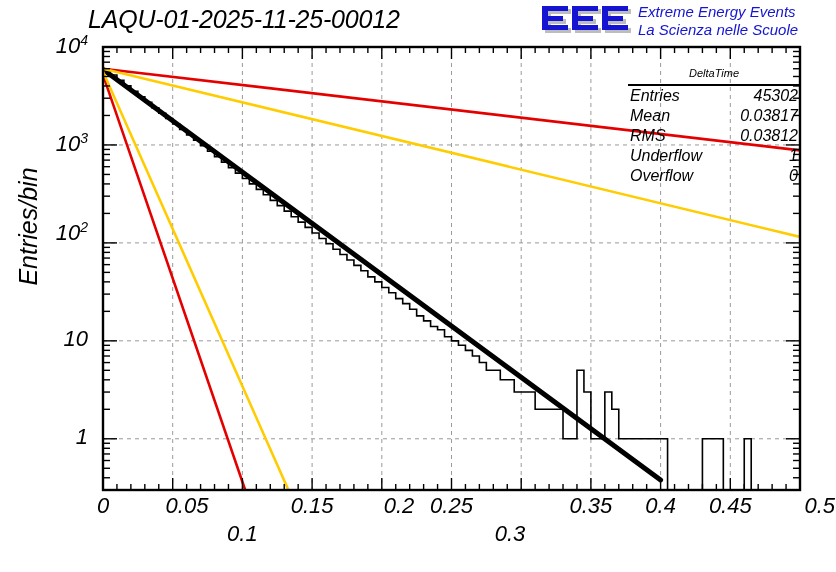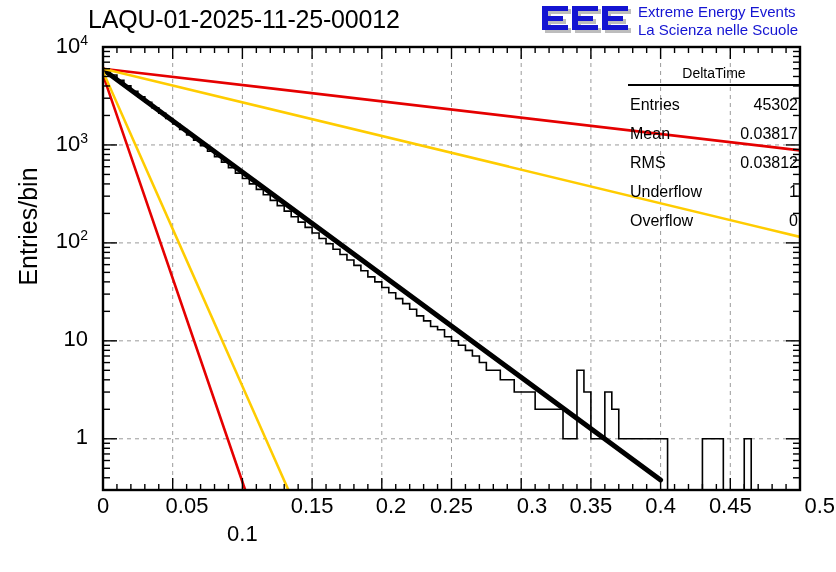--- a/index.html
+++ b/index.html
@@ -1,18 +1,18 @@
 <!DOCTYPE html>
 <html><head>
 <meta charset="utf-8">
 <style>
   html,body{margin:0;padding:0;background:#fff;}
   body{width:836px;height:572px;overflow:hidden;
        font-family:"Liberation Sans",sans-serif;color:#000;}
-  #root{position:relative;width:836px;height:448px;}
+  #root{position:relative;width:836px;height:448px;font-style:italic;}
 
   .abs{position:absolute;}
 
   
   #plot-title{
     left:88px; top:4px; width:420px;
     font-size:25px; line-height:30px; letter-spacing:-0.2px;
     white-space:nowrap;
   }
 
@@ -39,23 +39,23 @@
   .xtick{ font-size:22px; text-align:center; top:493px; width:70px; }
   .ytick{ font-size:22px; text-align:right; width:62px; }
   .ytick sup{ font-size:14px; vertical-align:super; }
 
   
   #stats-box{
     left:628px; top:63px; width:172px;
     font-size:16px; line-height:20px; color:#000;
   }
   #stats-title{ text-align:center; padding-bottom:1px;
-                border-bottom:2px solid #000; font-size:14px; }
+                border-bottom:2px solid #000; font-size:11px; }
   .stat-row{ display:flex; justify-content:space-between;
-             padding:0 2px;margin-top:9px; }
+             padding:0 2px; }
   .stat-row .k{ white-space:nowrap; }
   .stat-row .v{ white-space:nowrap; }
 
   svg{ display:block; }
 </style>
 </head>
 <body>
 
 <div id="root">
 
@@ -329,32 +329,32 @@
         <line x1="800" y1="47" x2="786" y2="47"></line>
       </g>
     <rect x="103" y="47" width="697" height="443" fill="none" stroke="#000000" stroke-width="2.4"></rect>
   </svg>
 
   <div id="xtick-labels">
       <div class="abs xtick" style="left: 68px;">0</div>
       <div class="abs xtick" style="left: 152px;">0.05</div>
       <div class="abs xtick" style="left: 207.4px; margin-top: 28px;">0.1</div>
       <div class="abs xtick" style="left: 277.1px;">0.15</div>
-      <div class="abs xtick" style="left: 356px;">0.2</div>
+      <div class="abs xtick" style="left: 364px;">0.2</div>
       <div class="abs xtick" style="left: 416.5px;">0.25</div>
-      <div class="abs xtick" style="left: 497px;">0.3</div>
+      <div class="abs xtick" style="left: 475px; margin-top: 28px;">0.3</div>
       <div class="abs xtick" style="left: 555.9px;">0.35</div>
       <div class="abs xtick" style="left: 625.6px;">0.4</div>
       <div class="abs xtick" style="left: 695.3px;">0.45</div>
       <div class="abs xtick" style="left: 765px; text-align: right;">0.5</div>
     </div>
   <div id="ytick-labels">
       <div class="abs ytick" style="left: 26px; top: 423.786px;">1</div>
       <div class="abs ytick" style="left: 26px; top: 325.839px;">10</div>
-      <div class="abs ytick" style="left: 26px; top: 227px; text-align: right;">10<sup>2</sup></div>
+      <div class="abs ytick" style="left: 26px; top: 219px; text-align: right;">10<sup>2</sup></div>
       <div class="abs ytick" style="left: 26px; top: 129.946px;">10<sup>3</sup></div>
       <div class="abs ytick" style="left: 26px; top: 32px;">10<sup>4</sup></div>
     </div>
 
   <div class="abs" id="stats-box">
     <div id="stats-title">DeltaTime</div>
     <div id="stats-rows">
         <div class="stat-row">
           <span class="k">Entries</span>
           <span class="v">45302</span>

